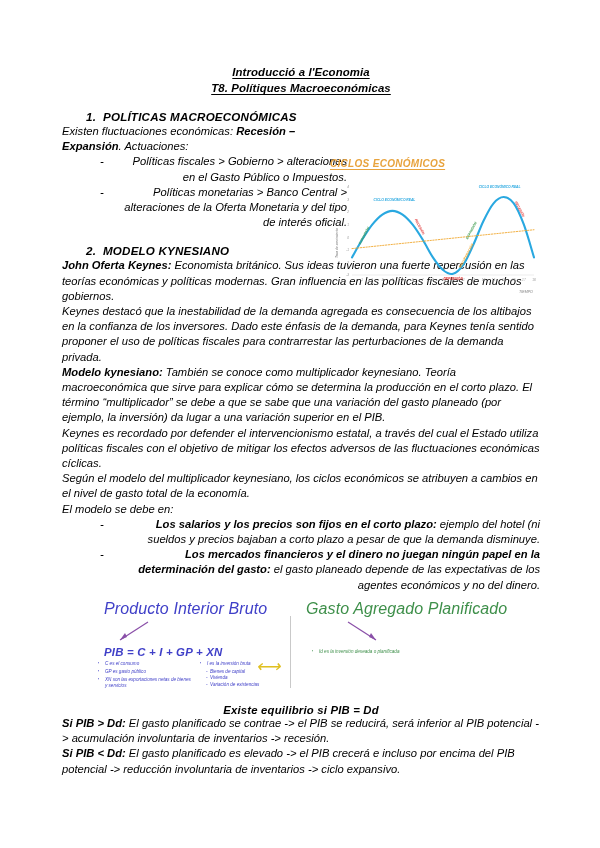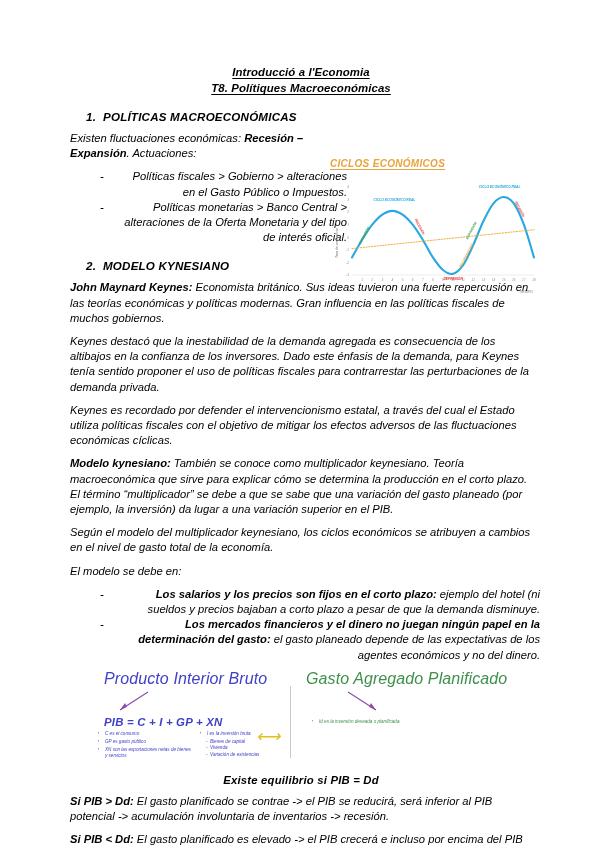--- a/index.html
+++ b/index.html
@@ -49,21 +49,21 @@
     font-size: 11.6px;
     margin: 14px 0 1px 24px;
     letter-spacing: 0.2px;
   }
   .sec-head .num { display: inline-block; width: 17px; }
 
   
   p.body {
     font-size: 11.2px;
     line-height: 15.2px;
-    margin: 8px;
+    margin: 0;
     text-align: left;
   }
   b { font-weight: bold; }
 
   
   ul.dash {
     list-style: none;
     margin: 0;
     padding: 0 0 0 33px;
   }
@@ -254,24 +254,24 @@
           <text id="chart-xlabel" x="196" y="112" font-size="3.6" fill="#808080" text-anchor="middle" font-family="'Liberation Sans', sans-serif">TIEMPO</text>
           <text id="chart-ylabel" x="8" y="62" font-size="3.4" fill="#808080" text-anchor="middle" transform="rotate(-90 8 62)" font-family="'Liberation Sans', sans-serif">Tasa de crecimiento</text>
         </svg>
       </div>
     </div>
 
     <div class="sec-head">
       <span class="num">2.</span><span>MODELO KYNESIANO</span>
     </div>
 
-    <p class="body"><b>John Maynard Keynes:</b><span> Economista británico. Sus ideas tuvieron una fuerte repercusión en las teorías económicas y políticas modernas. Gran influencia en las políticas fiscales de muchos gobiernos.</span></p>
+    <p class="body"><b>John Oferta Keynes:</b><span> Economista británico. Sus ideas tuvieron una fuerte repercusión en las teorías económicas y políticas modernas. Gran influencia en las políticas fiscales de muchos gobiernos.</span></p>
     <p class="body">Keynes destacó que la inestabilidad de la demanda agregada es consecuencia de los altibajos en la confianza de los inversores. Dado este énfasis de la demanda, para Keynes tenía sentido proponer el uso de políticas fiscales para contrarrestar las perturbaciones de la demanda privada.</p>
+    <p class="body"><b>Modelo kynesiano:</b><span> También se conoce como multiplicador keynesiano. Teoría macroeconómica que sirve para explicar cómo se determina la producción en el corto plazo. El término “multiplicador” se debe a que se sabe que una variación del gasto planeado (por ejemplo, la inversión) da lugar a una variación superior en el PIB.</span></p>
     <p class="body">Keynes es recordado por defender el intervencionismo estatal, a través del cual el Estado utiliza políticas fiscales con el objetivo de mitigar los efectos adversos de las fluctuaciones económicas cíclicas.</p>
-    <p class="body"><b>Modelo kynesiano:</b><span> También se conoce como multiplicador keynesiano. Teoría macroeconómica que sirve para explicar cómo se determina la producción en el corto plazo. El término “multiplicador” se debe a que se sabe que una variación del gasto planeado (por ejemplo, la inversión) da lugar a una variación superior en el PIB.</span></p>
     <p class="body">Según el modelo del multiplicador keynesiano, los ciclos económicos se atribuyen a cambios en el nivel de gasto total de la economía.</p>
     <p class="body">El modelo se debe en:</p>
 
     <ul class="dash">
       <li><b>Los salarios y los precios son fijos en el corto plazo:</b><span> ejemplo del hotel (ni sueldos y precios bajaban a corto plazo a pesar de que la demanda disminuye.</span></li>
       <li><b>Los mercados financieros y el dinero no juegan ningún papel en la determinación del gasto:</b><span> el gasto planeado depende de las expectativas de los agentes económicos y no del dinero.</span></li>
     </ul>
 
     <div class="formula-box">
       <div class="fdivider"></div>

